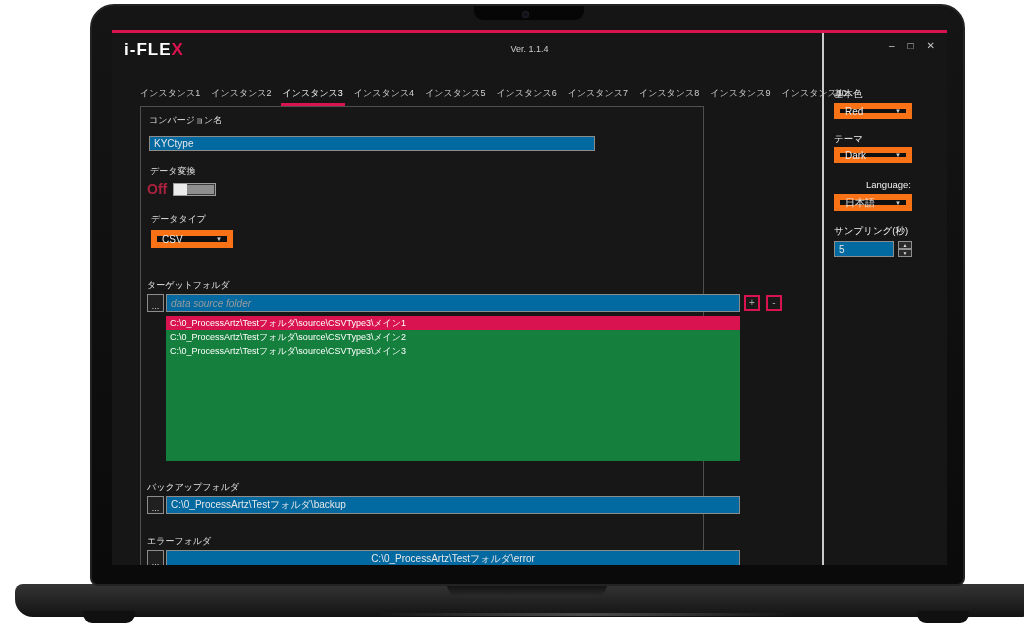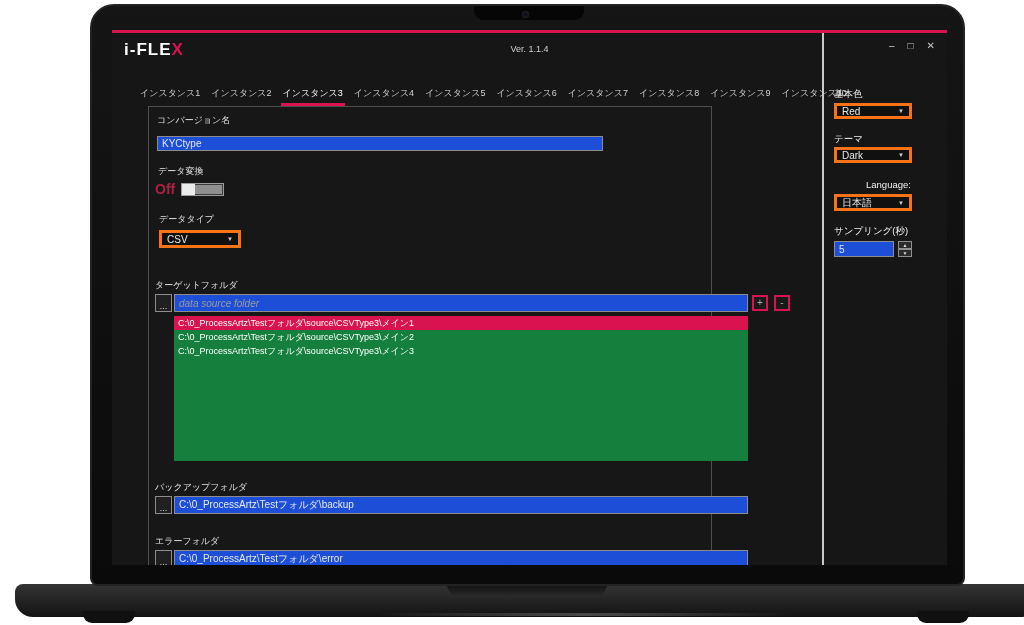--- a/index.html
+++ b/index.html
@@ -40,36 +40,36 @@
   .winctl span { cursor:default; }
   .splitter { position:absolute; left:710px; top:0; width:2px; height:535px; background:#c9c9c9; }
 
   
   .tabs { position:absolute; left:26px; top:54px; display:flex; gap:7px; }
   .tab { font-size:9px; color:#d2d2d2; padding:0 2px 3px 2px; border-bottom:3px solid transparent;
          white-space:nowrap; cursor:default; }
   .tab.active { color:#ffffff; border-bottom-color:#d8134f; }
 
   
-  .panel { position:absolute; left:36px; top:73px; width:564px; height:470px;
+  .panel { position:absolute; left:28px; top:73px; width:564px; height:470px;
            border:1px solid #4f4f4f; background:#171717; }
   .lbl { position:absolute; font-size:9px; color:#e3e3e3; white-space:nowrap; }
-  .tbox { position:absolute; background:#1d4ed8; border:1px solid #8c8c8c; color:#e8e8e8;
+  .tbox { position:absolute; background:#0369a1; border:1px solid #8c8c8c; color:#e8e8e8;
           font-size:10px; padding:0 4px; font-family:inherit; outline:none; }
   .tbox::placeholder { color:#9b9b9b; font-style:italic; }
   .btn-browse { position:absolute; width:17px; background:#202020; border:1px solid #8c8c8c;
                 color:#dddddd; font-size:9px; line-height:9px; text-align:center; padding-top:7px; }
   .btn-pm { position:absolute; width:16px; height:16px; background:#191919; border:2px solid #d8134f;
             color:#a8a8a8; font-size:10px; line-height:12px; text-align:center; }
   .toggle-row { position:absolute; display:flex; align-items:center; gap:6px; }
   .off-lbl { font-size:14px; font-weight:bold; color:#aa2240; }
   .switch { position:relative; width:43px; height:13px; background:#8f8f8f;
             border:1px solid #9d9d9d; box-shadow:inset 0 0 0 1px #3a3a3a; }
   .knob { position:absolute; left:0; top:0; width:13px; height:11px; background:#ececec; }
-  .select { position:absolute; background:#101010; border:3px solid #f97316; color:#e8e8e8;
+  .select { position:absolute; background:#101010; border:6px solid #f97316; color:#e8e8e8;
             font-size:10px; display:flex; align-items:center; justify-content:space-between;
             padding:0 5px; }
   .select .arr { font-size:6px; color:#d0d0d0; }
   .listbox { position:absolute; background:#15803d; overflow:hidden; }
   .row { height:14px; line-height:14px; font-size:9px; color:#ffffff; padding-left:4px;
          white-space:nowrap; }
   .row.selected { background:#d8134f; }
 
   
   .sidebar { position:absolute; left:712px; top:0; width:123px; height:535px; }
@@ -150,21 +150,21 @@
           <div class="row">C:\0_ProcessArtz\Testフォルダ\source\CSVType3\メイン2</div>
           <div class="row">C:\0_ProcessArtz\Testフォルダ\source\CSVType3\メイン3</div>
         </div>
 
         <div class="lbl" style="left:6px; top:374px;">バックアップフォルダ</div>
         <div class="btn-browse" style="left:6px; top:389px; height:18px;">...</div>
         <input class="tbox" style="left: 25px; top: 389px; width: 574px; height: 18px;" value="C:\0_ProcessArtz\Testフォルダ\backup">
 
         <div class="lbl" style="left:6px; top:428px;text-align:right;">エラーフォルダ</div>
         <div class="btn-browse" style="left:6px; top:443px; height:18px;">...</div>
-        <input class="tbox" style="left: 25px; top: 443px; width: 574px; height: 18px;" value="C:\0_ProcessArtz\Testフォルダ\error">
+        <input class="tbox" style="left: 25px; top: 443px; width: 574px; height: 18px; text-align: center;" value="C:\0_ProcessArtz\Testフォルダ\error">
       </div>
 
       <div class="splitter"></div>
 
       <div class="sidebar">
         <div class="sb-lbl" style="top:55px;">基本色</div>
         <div class="select sb-select" style="top:70px;">
           <span>Red</span>
           <span class="arr">▼</span>
         </div>

